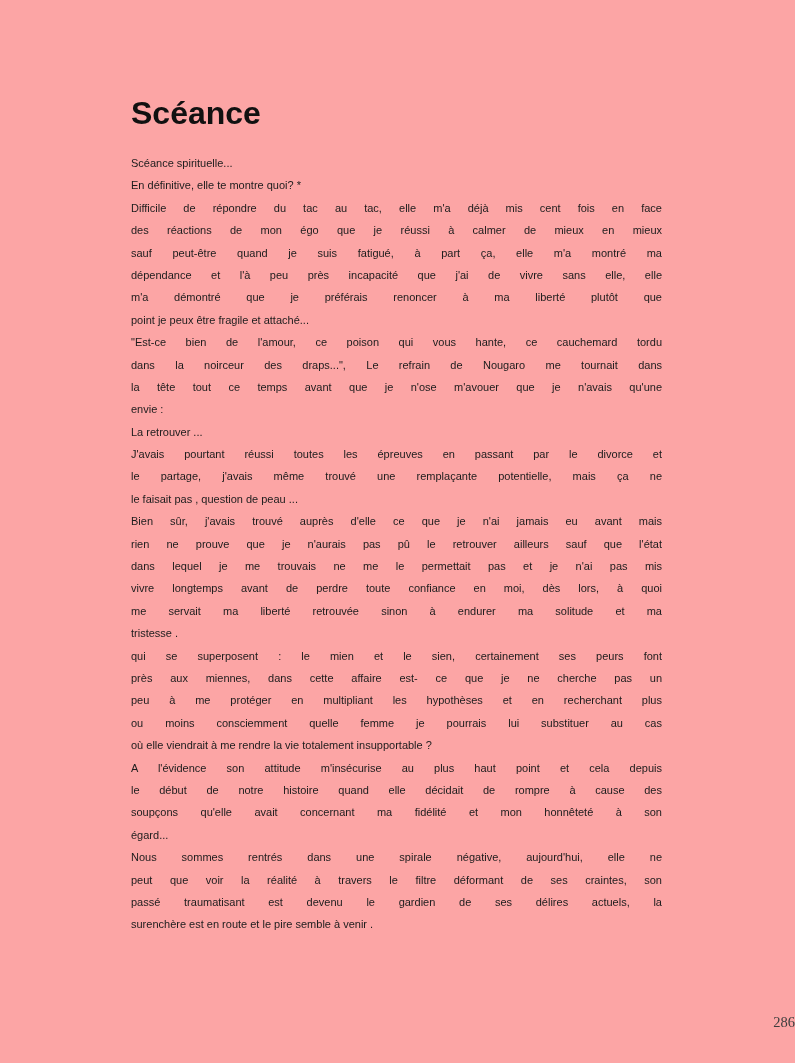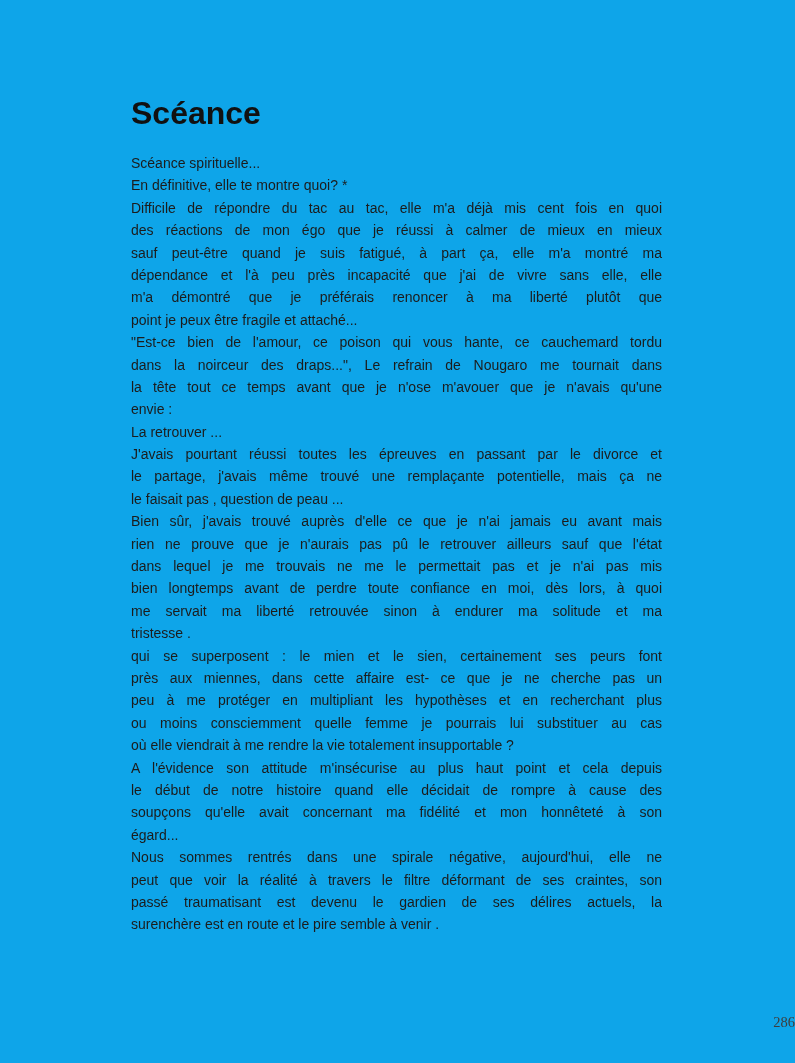--- a/index.html
+++ b/index.html
@@ -4,21 +4,21 @@
   <style>
     html, body {
       margin: 0;
       padding: 0;
       background: #ffffff;
     }
     .page {
       position: relative;
       width: 795px;
       height: 1063px;
-      background: #0ea5e9;
+      background: #fca5a5;
       font-family: "Liberation Sans", sans-serif;
       color: #1c1c1c;
       overflow: hidden;
     }
     .content {
       position: absolute;
       left: 131px;
       top: 97px;
       width: 531px;
     }
@@ -27,21 +27,21 @@
       line-height: 32px;
       font-weight: bold;
       margin: 0 0 23px 0;
       color: #111111;
     }
     .paragraph {
       margin: 0;
       padding: 0;
     }
     .line {
-      font-size: 14px;
+      font-size: 11px;
       line-height: 22.4px;
       height: 22.4px;
       white-space: normal;
       overflow: visible;
     }
     .line.justified {
       text-align: justify;
       text-align-last: justify;
       -moz-text-align-last: justify;
     }
@@ -63,21 +63,21 @@
   <div class="content">
     <h1 class="doc-title">Scéance</h1>
     <div id="paragraphs">
         <div class="paragraph">
           <div class="line">Scéance spirituelle...</div>
         </div>
         <div class="paragraph">
           <div class="line">En définitive, elle te montre quoi? *</div>
         </div>
         <div class="paragraph">
-          <div class="line justified">Difficile de répondre du tac au tac, elle m'a déjà mis cent fois en quoi</div>
+          <div class="line justified">Difficile de répondre du tac au tac, elle m'a déjà mis cent fois en face</div>
           <div class="line justified">des réactions de mon égo que je réussi à calmer de mieux en mieux</div>
           <div class="line justified">sauf peut-être quand je suis fatigué, à part ça, elle m'a montré ma</div>
           <div class="line justified">dépendance et l'à peu près incapacité que j'ai de vivre sans elle, elle</div>
           <div class="line justified">m'a démontré que je préférais renoncer à ma liberté plutôt que</div>
           <div class="line">point je peux être fragile et attaché...</div>
         </div>
         <div class="paragraph">
           <div class="line justified">"Est-ce bien de l'amour, ce poison qui vous hante, ce cauchemard tordu</div>
           <div class="line justified">dans la noirceur des draps...", Le refrain de Nougaro me tournait dans</div>
           <div class="line justified">la tête tout ce temps avant que je n'ose m'avouer que je n'avais qu'une</div>
@@ -88,21 +88,21 @@
         </div>
         <div class="paragraph">
           <div class="line justified">J'avais pourtant réussi toutes les épreuves en passant par le divorce et</div>
           <div class="line justified">le partage, j'avais même trouvé une remplaçante potentielle, mais ça ne</div>
           <div class="line">le faisait pas , question de peau ...</div>
         </div>
         <div class="paragraph">
           <div class="line justified">Bien sûr, j'avais trouvé auprès d'elle ce que je n'ai jamais eu avant mais</div>
           <div class="line justified">rien ne prouve que je n'aurais pas pû le retrouver ailleurs sauf que l'état</div>
           <div class="line justified">dans lequel je me trouvais ne me le permettait pas et je n'ai pas mis</div>
-          <div class="line justified">bien longtemps avant de perdre toute confiance en moi, dès lors, à quoi</div>
+          <div class="line justified">vivre longtemps avant de perdre toute confiance en moi, dès lors, à quoi</div>
           <div class="line justified">me servait ma liberté retrouvée sinon à endurer ma solitude et ma</div>
           <div class="line">tristesse .</div>
         </div>
         <div class="paragraph">
           <div class="line justified">qui se superposent : le mien et le sien, certainement ses peurs font</div>
           <div class="line justified">près aux miennes, dans cette affaire est- ce que je ne cherche pas un</div>
           <div class="line justified">peu à me protéger en multipliant les hypothèses et en recherchant plus</div>
           <div class="line justified">ou moins consciemment quelle femme je pourrais lui substituer au cas</div>
           <div class="line">où elle viendrait à me rendre la vie totalement insupportable ?</div>
         </div>

